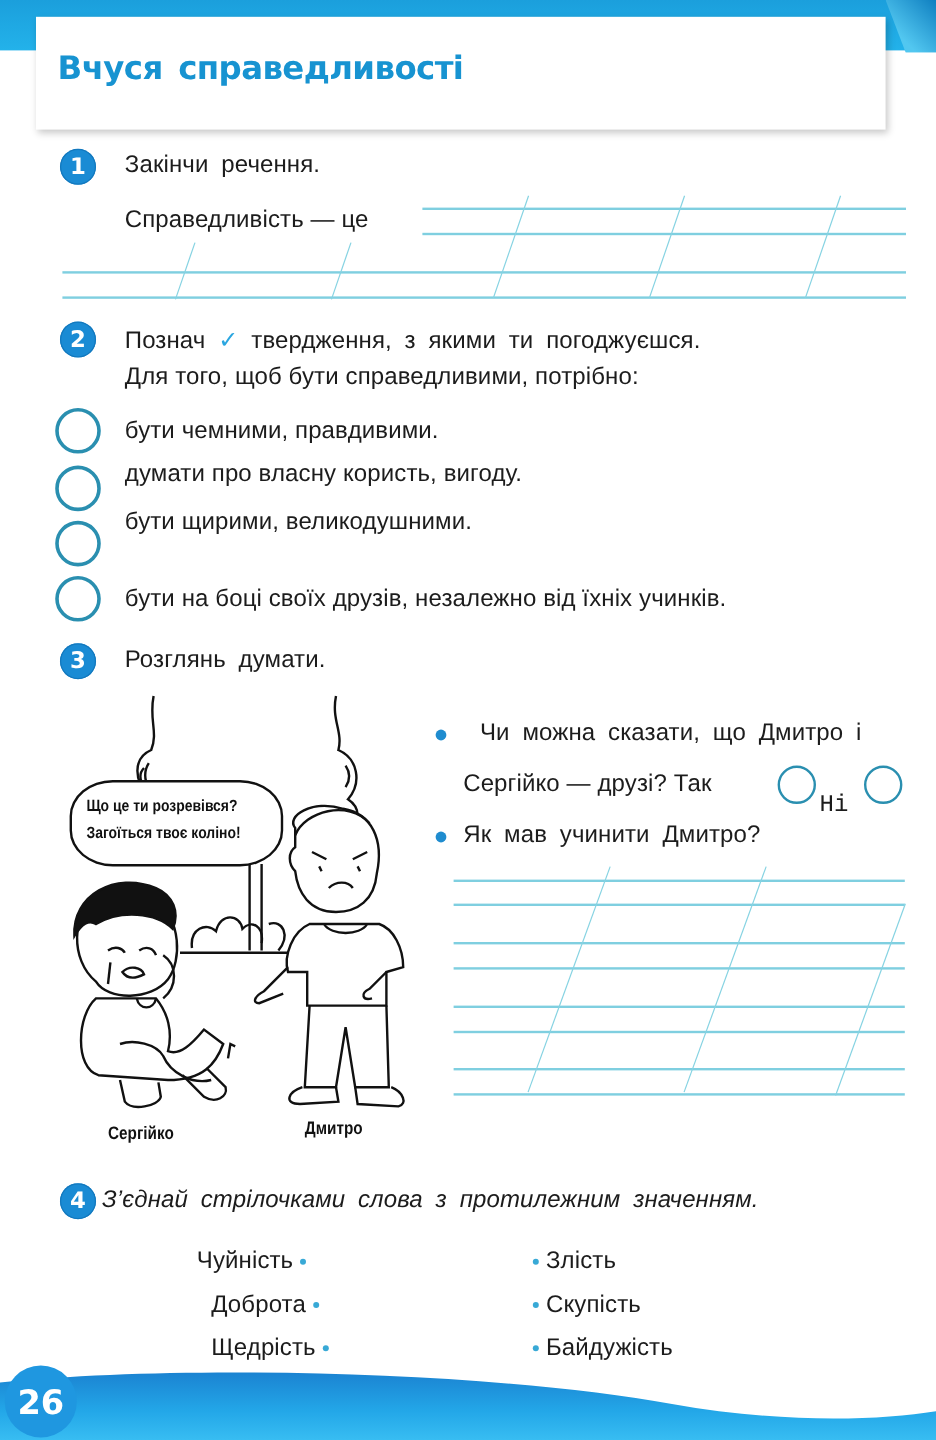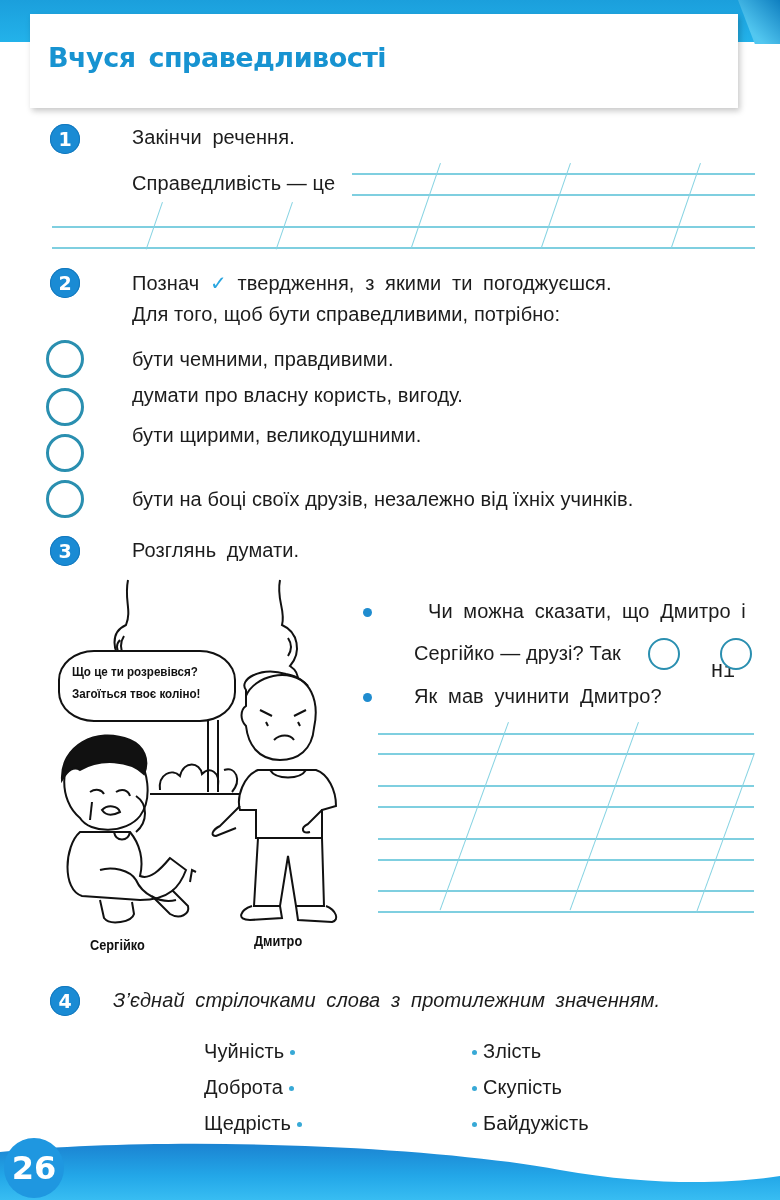--- a/index.html
+++ b/index.html
@@ -29,21 +29,20 @@
   .num-badge {
     position: absolute; width: 30px; height: 30px; border-radius: 50%;
     background: #1a8bd4; color: #fff; font-weight: bold; font-size: 19px;
     display: flex; align-items: center; justify-content: center;
     font-family: "DejaVu Sans", sans-serif;
     box-shadow: 0 0 0 1px #1378bd inset;
   }
   .txt {
     position: absolute; font-size: 20px; color: #1c1c1c; white-space: nowrap;
     letter-spacing: 0.1px;
-    margin-left: 28px;
   }
   .txt.wide { word-spacing: 5px; }
   .check { color: #2aa6e0; font-size: 20px; }
 
   .circle {
     position: absolute; width: 38px; height: 38px; border-radius: 50%;
     border: 3px solid #2a8fb0; background: #fff;
   }
   .circle.small { width: 32px; height: 32px; border-width: 2.5px; }
 
@@ -56,21 +55,21 @@
   .bullet { position: absolute; width: 9px; height: 9px; border-radius: 50%; background: #1f8ccf; }
   .dot { display: inline-block; width: 5px; height: 5px; border-radius: 50%; background: #38a9d6; vertical-align: middle; margin: 0 6px; }
 
   .bottom-band {
     position: absolute; left: 0; top: 1140px; width: 780px; height: 60px;
     background: linear-gradient(180deg, #1a7fcf 0%, #23a7e8 60%, #38bdf2 100%);
     clip-path: path("M0 12 C 160 -4, 420 4, 560 30 C 650 46, 730 44, 780 36 L 780 60 L 0 60 Z");
   }
   .page-num {
     position: absolute; left: 4px; top: 1138px; width: 60px; height: 60px; border-radius: 50%;
-    background: #1f97e0; color: #fff; font-weight: bold; font-size: 32px;
+    background: #1f97e0; color: #fff; font-weight: bold; font-size: 28px;
     font-family: "DejaVu Sans", sans-serif;
     display: flex; align-items: center; justify-content: center;
   }
 
   .speech {
     position: absolute; left: 58px; top: 650px; width: 178px; height: 72px;
     border: 2px solid #111; border-radius: 36px / 30px; background: #fff;
   }
   .speech-text {
     position: absolute; left: 72px; font-size: 13.5px; font-weight: bold; color: #111; white-space: nowrap;
@@ -194,21 +193,21 @@
   <div class="hline" style="left:378px; top:890px; width:376px;"></div>
   <div class="hline" style="left:378px; top:911px; width:376px;"></div>
   <div class="slant" style="left:508px; top:722px; height:200px; transform:rotate(20deg);"></div>
   <div class="slant" style="left:638px; top:722px; height:200px; transform:rotate(20deg);"></div>
   <div class="slant" style="left:754px; top:753px; height:170px; transform:rotate(20deg);"></div>
 </div>
 
 <div class="num-badge" style="left:50px; top:986px;">4</div>
 <div class="txt wide" style="left:85px; top:989px;font-style:italic;">З’єднай стрілочками слова з протилежним значенням.</div>
 
-<div class="txt" style="left:176px; top:1040px;text-align:right;"><span>Чуйність</span><span class="dot"></span></div>
+<div class="txt" style="left:164px; top:1040px;text-align:right;"><span>Чуйність</span><span class="dot"></span></div>
 <div class="txt" style="left:176px; top:1076px;"><span>Доброта</span><span class="dot"></span></div>
 <div class="txt" style="left:176px; top:1112px;"><span>Щедрість</span><span class="dot"></span></div>
 
 <div class="txt" style="left:438px; top:1040px;"><span class="dot"></span><span>Злість</span></div>
 <div class="txt" style="left:438px; top:1076px;"><span class="dot"></span><span>Скупість</span></div>
 <div class="txt" style="left:438px; top:1112px;"><span class="dot"></span><span>Байдужість</span></div>
 
 <div class="bottom-band"></div>
 <div class="page-num">26</div>
 

